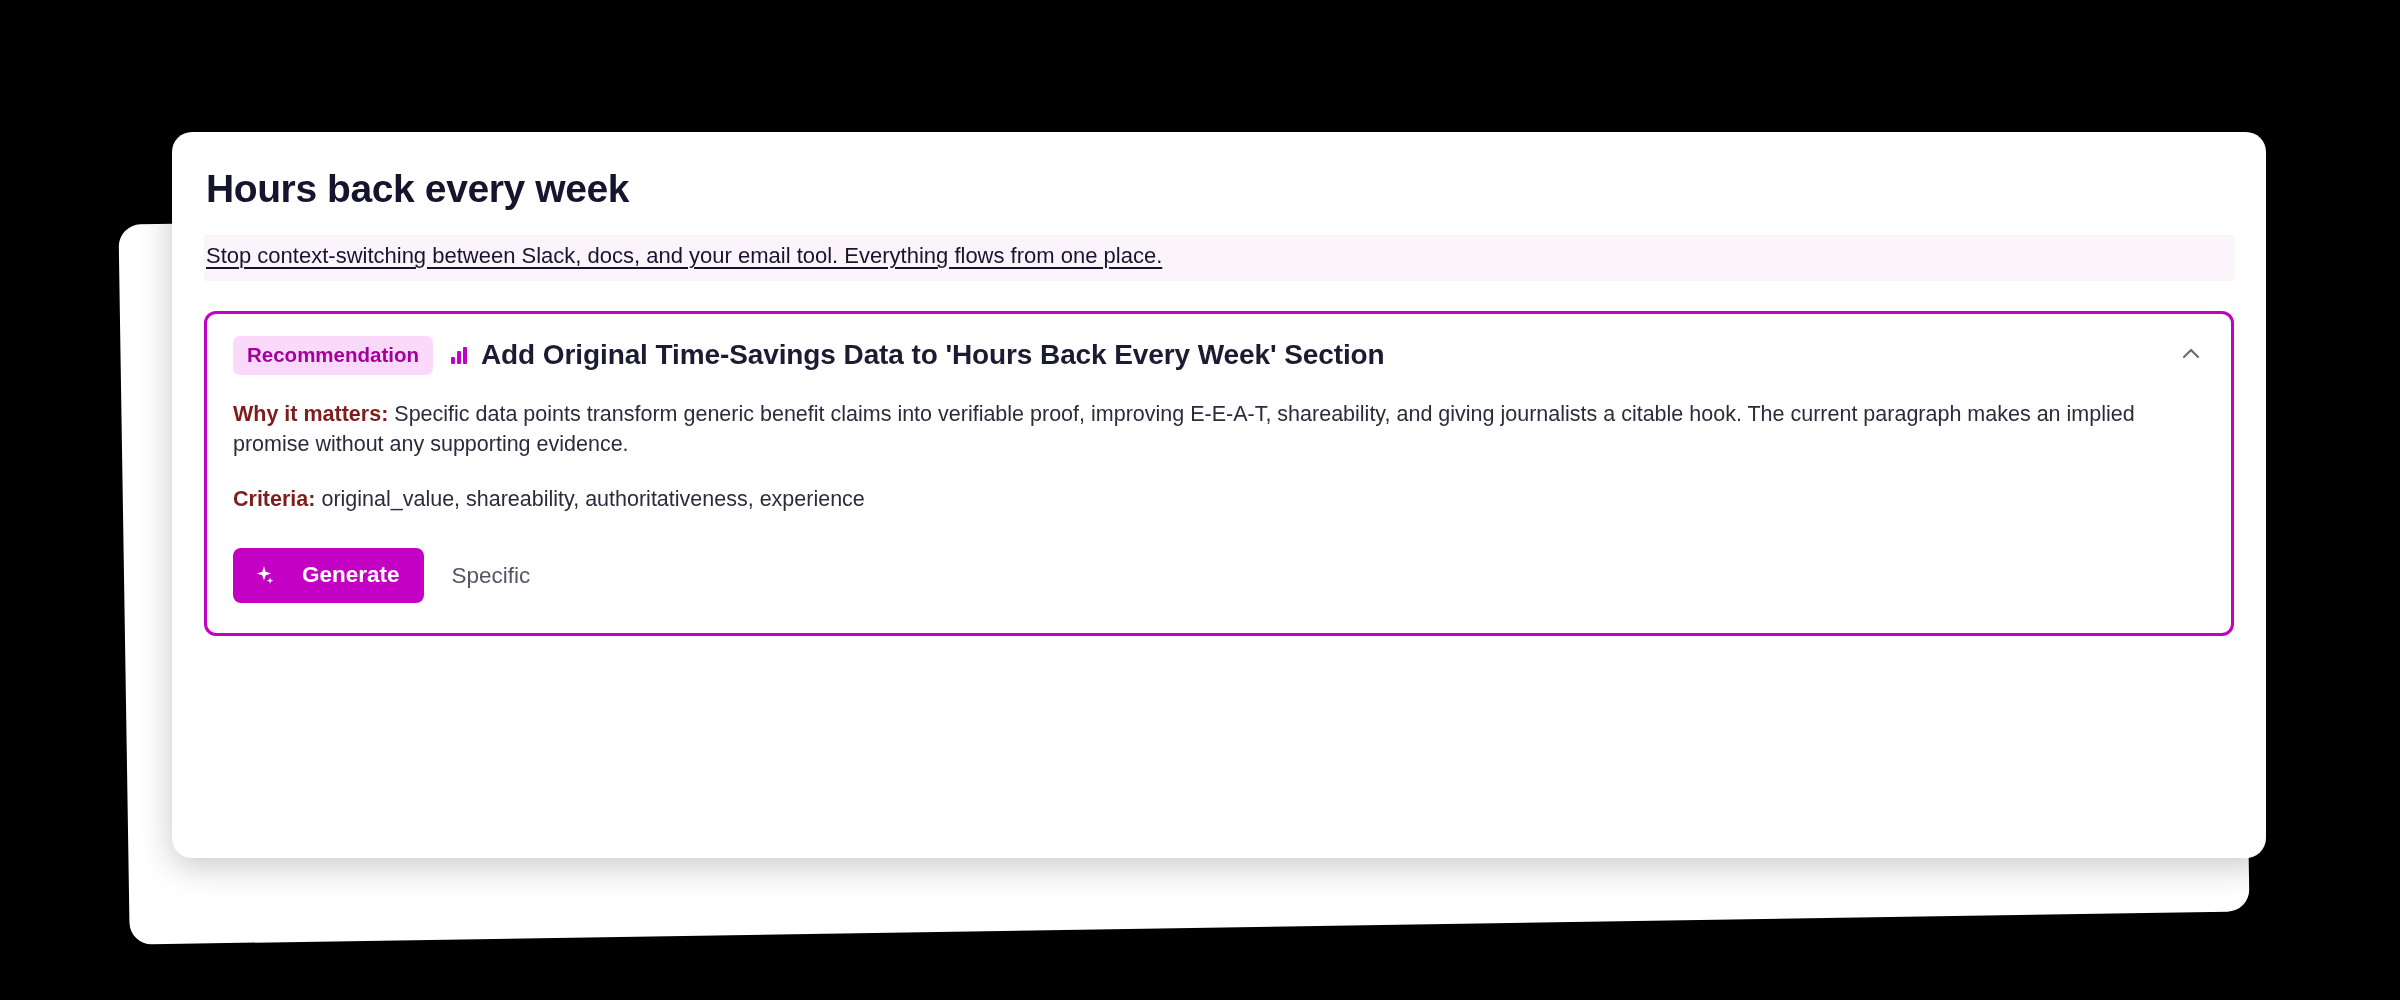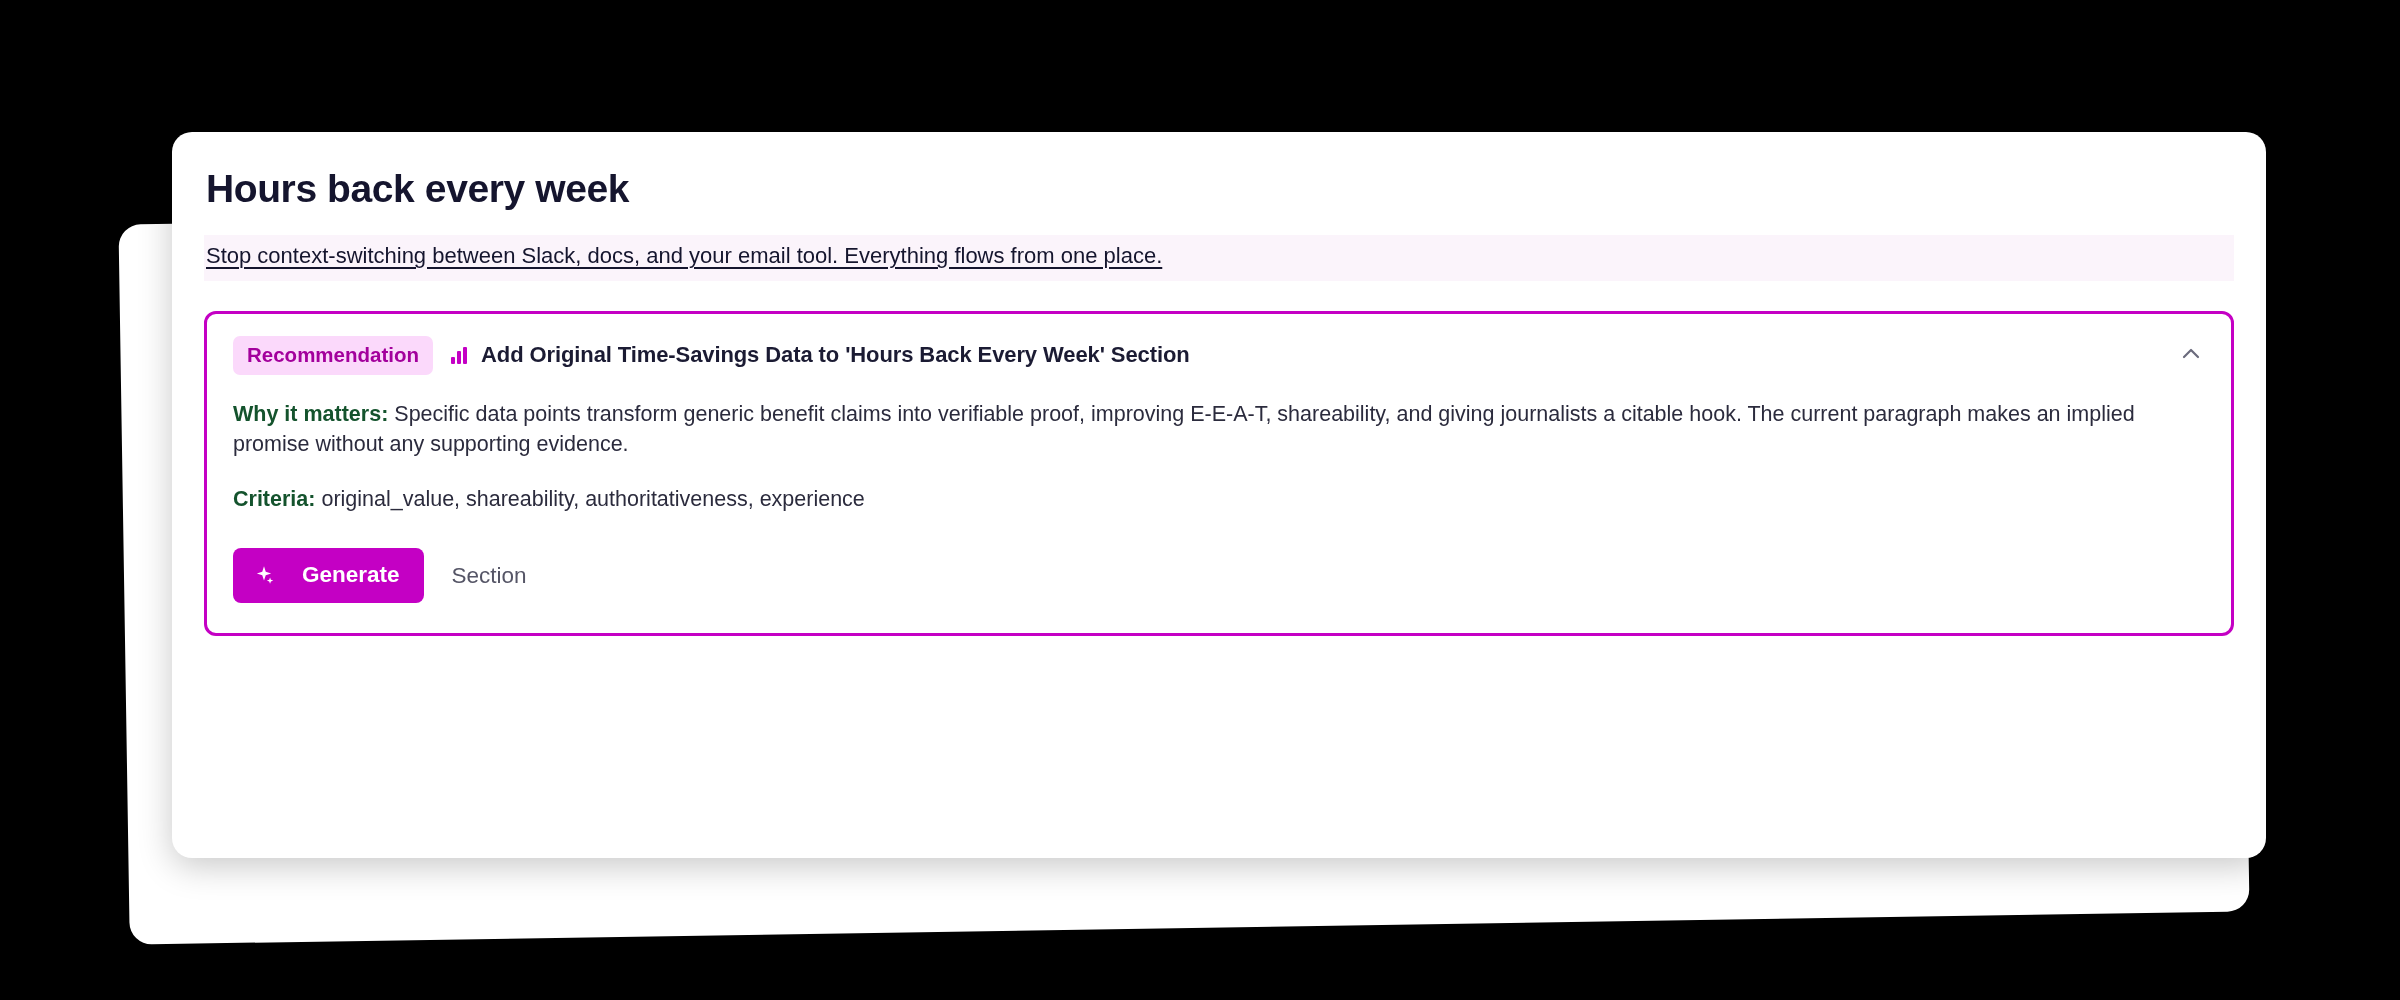--- a/index.html
+++ b/index.html
@@ -107,21 +107,21 @@
     gap: 2px;
     height: 18px;
     margin-left: 4px;
   }
   .bar-icon i { display:block; width:4px; background:#c400c4; border-radius:1px; }
   .bar-icon i:nth-child(1){ height:7px; }
   .bar-icon i:nth-child(2){ height:13px; }
   .bar-icon i:nth-child(3){ height:17px; }
 
   .rec-title {
-    font-size: 22px;
+    font-size: 28px;
     font-weight: bold;
     color: #1b1b33;
     letter-spacing: -0.1px;
   }
 
   .chevron {
     position: absolute;
     right: 26px;
     top: 26px;
     width: 28px;
@@ -133,21 +133,21 @@
   .rec-body p {
     font-size: 21.5px;
     color: #2b2b3d;
     line-height: 1.42;
     margin: 24px 0 0 0;
   }
 
   .rec-body p.first { margin-top: 26px; }
 
   .label-strong {
-    color: #14532d;
+    color: #7f1d1d;
     font-weight: bold;
   }
 
   .actions {
     display: flex;
     align-items: center;
     gap: 10px;
     margin-top: 34px;
   }
 
@@ -226,19 +226,19 @@
         <div class="actions">
           <button class="btn-generate">
             <span class="spark">
               <svg width="22" height="22" viewBox="0 0 24 24" aria-hidden="true">
                 <path d="M12 2.5 L13.9 8.4 L19.8 10.3 L13.9 12.2 L12 18.1 L10.1 12.2 L4.2 10.3 L10.1 8.4 Z" fill="#ffffff"></path>
                 <path d="M18.6 14.6 L19.5 17.2 L22.1 18.1 L19.5 19 L18.6 21.6 L17.7 19 L15.1 18.1 L17.7 17.2 Z" fill="#ffffff"></path>
               </svg>
             </span>
             <span>Generate</span>
           </button>
-          <button class="btn-dismiss">Section</button>
+          <button class="btn-dismiss">Specific</button>
         </div>
 
       </div>
     </div>
   </div>
 </div>
 
 </body></html>

